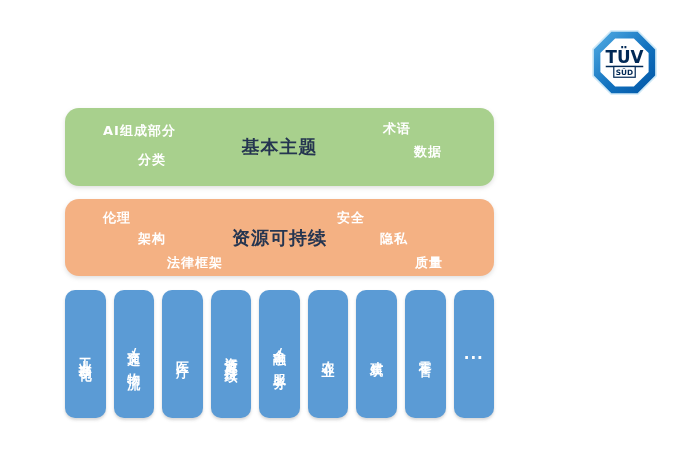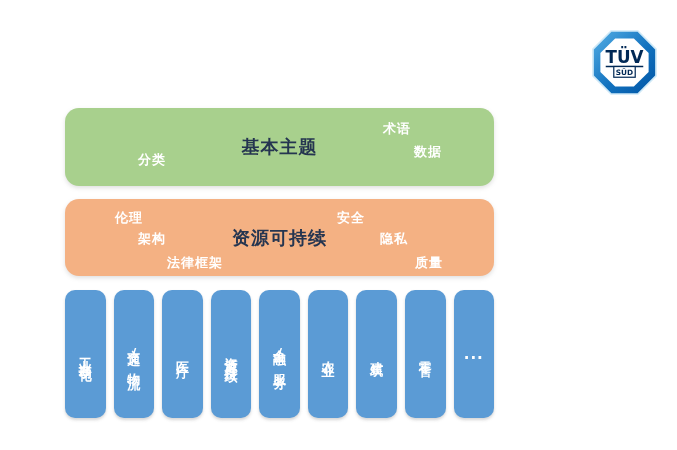--- a/index.html
+++ b/index.html
@@ -21,21 +21,21 @@
   .lbl{
     position:absolute;font-size:13px;font-weight:bold;color:#ffffff;
     white-space:nowrap;letter-spacing:1px;
   }
   
   .lbl-ai{left:38px;top:14px;}
   .lbl-classification{left:73px;top:43px;}
   .lbl-terminology{left:318px;top:12px;}
   .lbl-data{left:349px;top:35px;}
   
-  .lbl-ethics{left:50px;top:10px;}
+  .lbl-ethics{left:38px;top:10px;}
   .lbl-architecture{left:73px;top:31px;}
   .lbl-legal{left:102px;top:55px;}
   .lbl-security{left:272px;top:10px;}
   .lbl-privacy{left:315px;top:31px;text-align:center;}
   .lbl-quality{left:350px;top:55px;}
   
   .bars{
     position:absolute;left:65px;top:290px;width:429px;height:128px;
     display:flex;gap:8px;
   }
@@ -72,20 +72,21 @@
     <polygon points="30,3 70,3 97,30 97,70 70,97 30,97 3,70 3,30" fill="url(#octg)" stroke="#cfe9f7" stroke-width="2.5"></polygon>
     <polygon points="36,14 64,14 86,36 86,64 64,86 36,86 14,64 14,36" fill="#ffffff"></polygon>
     <text x="50" y="50" text-anchor="middle" font-size="25" font-weight="bold" fill="#002855" font-family="DejaVu Sans, sans-serif">TÜV</text>
     <line x1="22" y1="56" x2="78" y2="56" stroke="#002855" stroke-width="2.5"></line>
     <rect x="34" y="56" width="32" height="16" fill="#ffffff" stroke="#002855" stroke-width="1.8"></rect>
     <text x="50" y="68.5" text-anchor="middle" font-size="11" font-weight="bold" fill="#002855" font-family="DejaVu Sans, sans-serif">SÜD</text>
   </svg>
 
   <div class="box green">
     <div class="box-title">基本主题</div>
+    <span class="lbl lbl-ai">AI组成部分</span>
     <span class="lbl lbl-classification">分类</span>
     <span class="lbl lbl-terminology">术语</span>
     <span class="lbl lbl-data">数据</span>
   </div>
 
   <div class="box orange">
     <div class="box-title">资源可持续</div>
     <span class="lbl lbl-ethics">伦理</span>
     <span class="lbl lbl-architecture">架构</span>
     <span class="lbl lbl-legal">法律框架</span>

